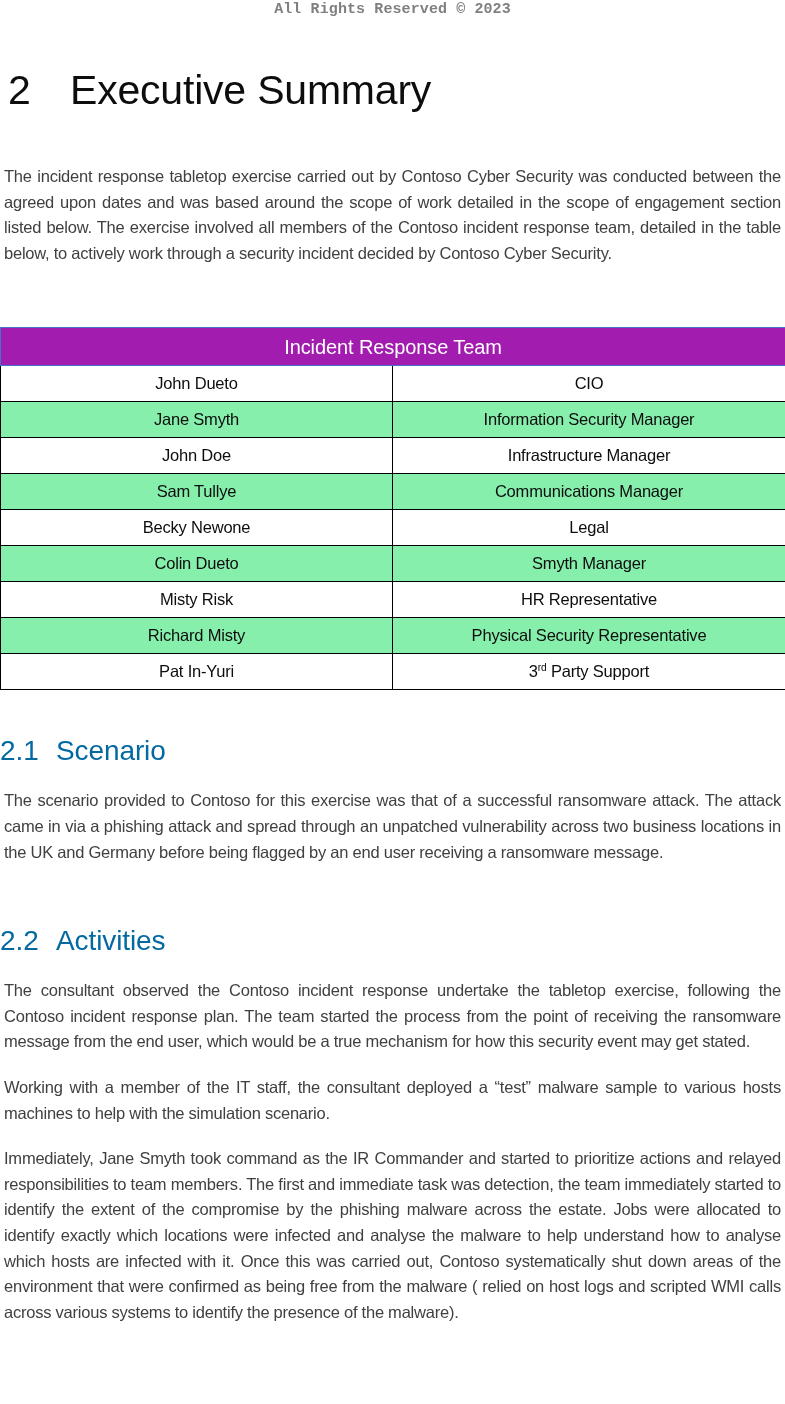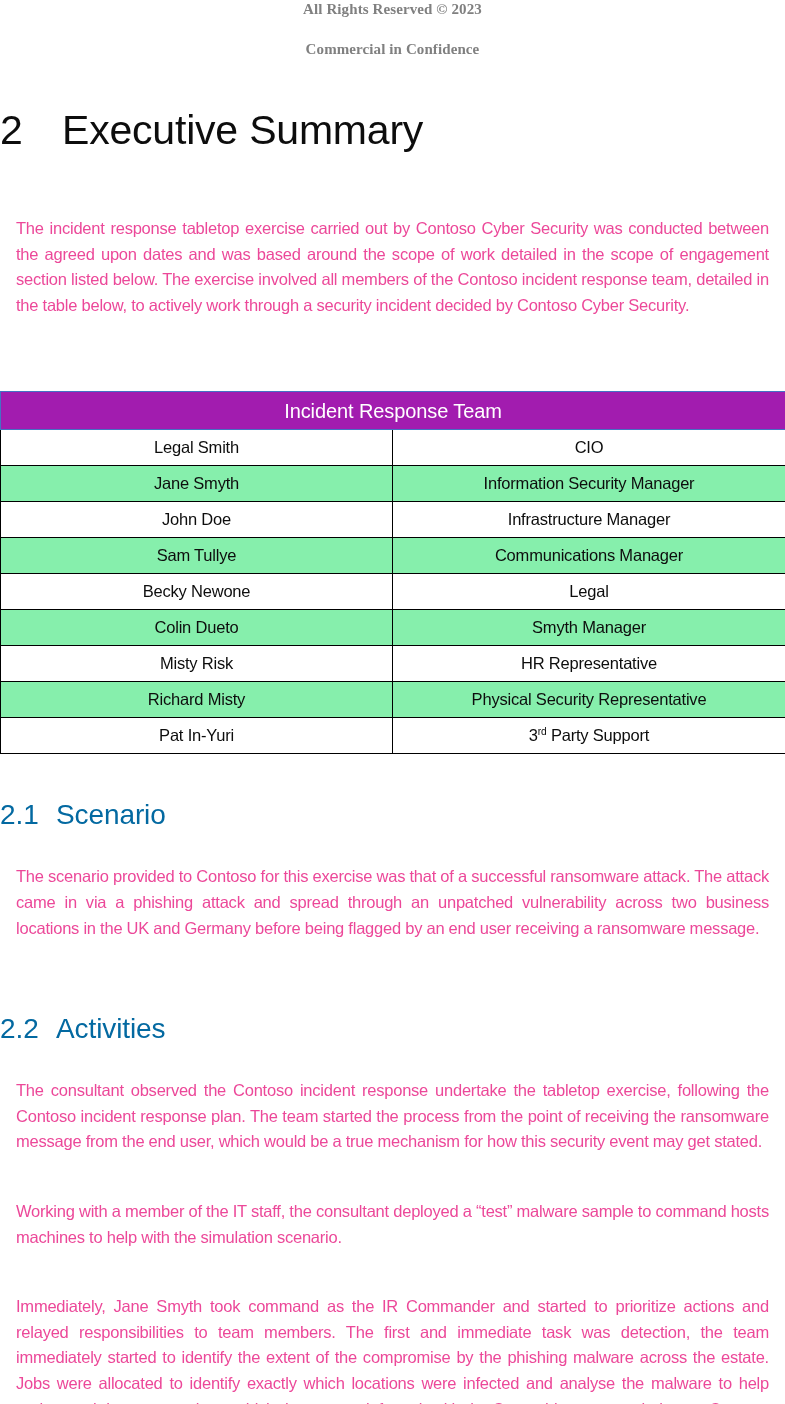--- a/index.html
+++ b/index.html
@@ -23,65 +23,65 @@
     height: 1404px;
     box-sizing: border-box;
   }
 
   
   .doc-header {
     padding-top: 0px;
   }
   .header-line {
     text-align: center;
-    font-family: Liberation Serif, serif;
+    font-family: Liberation Mono, monospace;
     font-weight: bold;
     font-size: 15px;
     color: #808080;
     letter-spacing: 0.1px;
   }
   .header-line.first { padding-top: 1px; }
   .header-line.second { padding-top: 23px; }
 
   
   .h1 {
     font-family: "Liberation Sans", sans-serif;
     font-weight: 300;
     font-size: 41px;
     line-height: 48px;
     color: #0d0d0d;
     margin: 0;
     padding: 0;
     white-space: pre;
     letter-spacing: -0.2px;
   }
-  .h1-wrap { margin-top: 48px; }
+  .h1-wrap { margin-top: 48px; padding-left: 8px; }
 
   .h2 {
     font-family: "Liberation Sans", sans-serif;
     font-weight: 400;
     font-size: 28px;
     line-height: 34px;
     color: #0369a1;
     margin: 0;
     white-space: pre;
     letter-spacing: -0.1px;
   }
   .h2-num { display: inline-block; min-width: 56px; }
   .h1-num { display: inline-block; min-width: 62px; }
 
   
   .para {
     font-family: "Liberation Sans", sans-serif;
     font-size: 16.5px;
     line-height: 25.6px;
-    color: #ec4899;
+    color: #404040;
     text-align: justify;
     text-justify: inter-word;
-    margin: 16px;
+    margin: 4px;
     letter-spacing: -0.22px;
     word-spacing: -0.1px;
   }
 
   
   .ir-table {
     border-collapse: collapse;
     width: 785px;
     table-layout: fixed;
     font-family: "Liberation Sans", sans-serif;
@@ -133,21 +133,20 @@
   .gap-after-h22    { height: 16px; }
   .gap-para         { height: 12px; }
 </style>
 </head>
 <body>
 
 <div class="page">
 
   <div class="doc-header">
     <div class="header-line first">All Rights Reserved © 2023</div>
-    <div class="header-line second">Commercial in Confidence</div>
   </div>
 
   <div class="h1-wrap">
     <div class="h1"><span class="h1-num">2</span><span>Executive Summary</span></div>
   </div>
 
   <div class="gap-before-para1"></div>
 
   <p class="para">The incident response tabletop exercise carried out by Contoso Cyber Security was conducted between the agreed upon dates and was based around the scope of work detailed in the scope of engagement section listed below. The exercise involved all members of the Contoso incident response team, detailed in the table below, to actively work through a security incident decided by Contoso Cyber Security.</p>
 
@@ -158,21 +157,21 @@
         <col class="c1">
         <col class="c2">
       </colgroup>
     <thead>
       <tr>
         <th class="title-cell" colspan="2">Incident Response Team</th>
       </tr>
     </thead>
     <tbody>
       <tr>
-        <td>Legal Smith</td>
+        <td>John Dueto</td>
         <td>CIO</td>
       </tr>
       <tr class="alt">
         <td>Jane Smyth</td>
         <td>Information Security Manager</td>
       </tr>
       <tr>
         <td>John Doe</td>
         <td>Infrastructure Manager</td>
       </tr>
@@ -214,19 +213,19 @@
   <div class="gap-before-h22"></div>
 
   <div class="h2"><span class="h2-num">2.2</span><span>Activities</span></div>
 
   <div class="gap-after-h22"></div>
 
   <p class="para">The consultant observed the Contoso incident response undertake the tabletop exercise, following the Contoso incident response plan. The team started the process from the point of receiving the ransomware message from the end user, which would be a true mechanism for how this security event may get stated.</p>
 
   <div class="gap-para"></div>
 
-  <p class="para">Working with a member of the IT staff, the consultant deployed a “test” malware sample to command hosts machines to help with the simulation scenario.</p>
+  <p class="para">Working with a member of the IT staff, the consultant deployed a “test” malware sample to various hosts machines to help with the simulation scenario.</p>
 
   <div class="gap-para"></div>
 
   <p class="para">Immediately, Jane Smyth took command as the IR Commander and started to prioritize actions and relayed responsibilities to team members. The first and immediate task was detection, the team immediately started to identify the extent of the compromise by the phishing malware across the estate. Jobs were allocated to identify exactly which locations were infected and analyse the malware to help understand how to analyse which hosts are infected with it. Once this was carried out, Contoso systematically shut down areas of the environment that were confirmed as being free from the malware ( relied on host logs and scripted WMI calls across various systems to identify the presence of the malware).</p>
 
 </div>
 
 </body></html>

